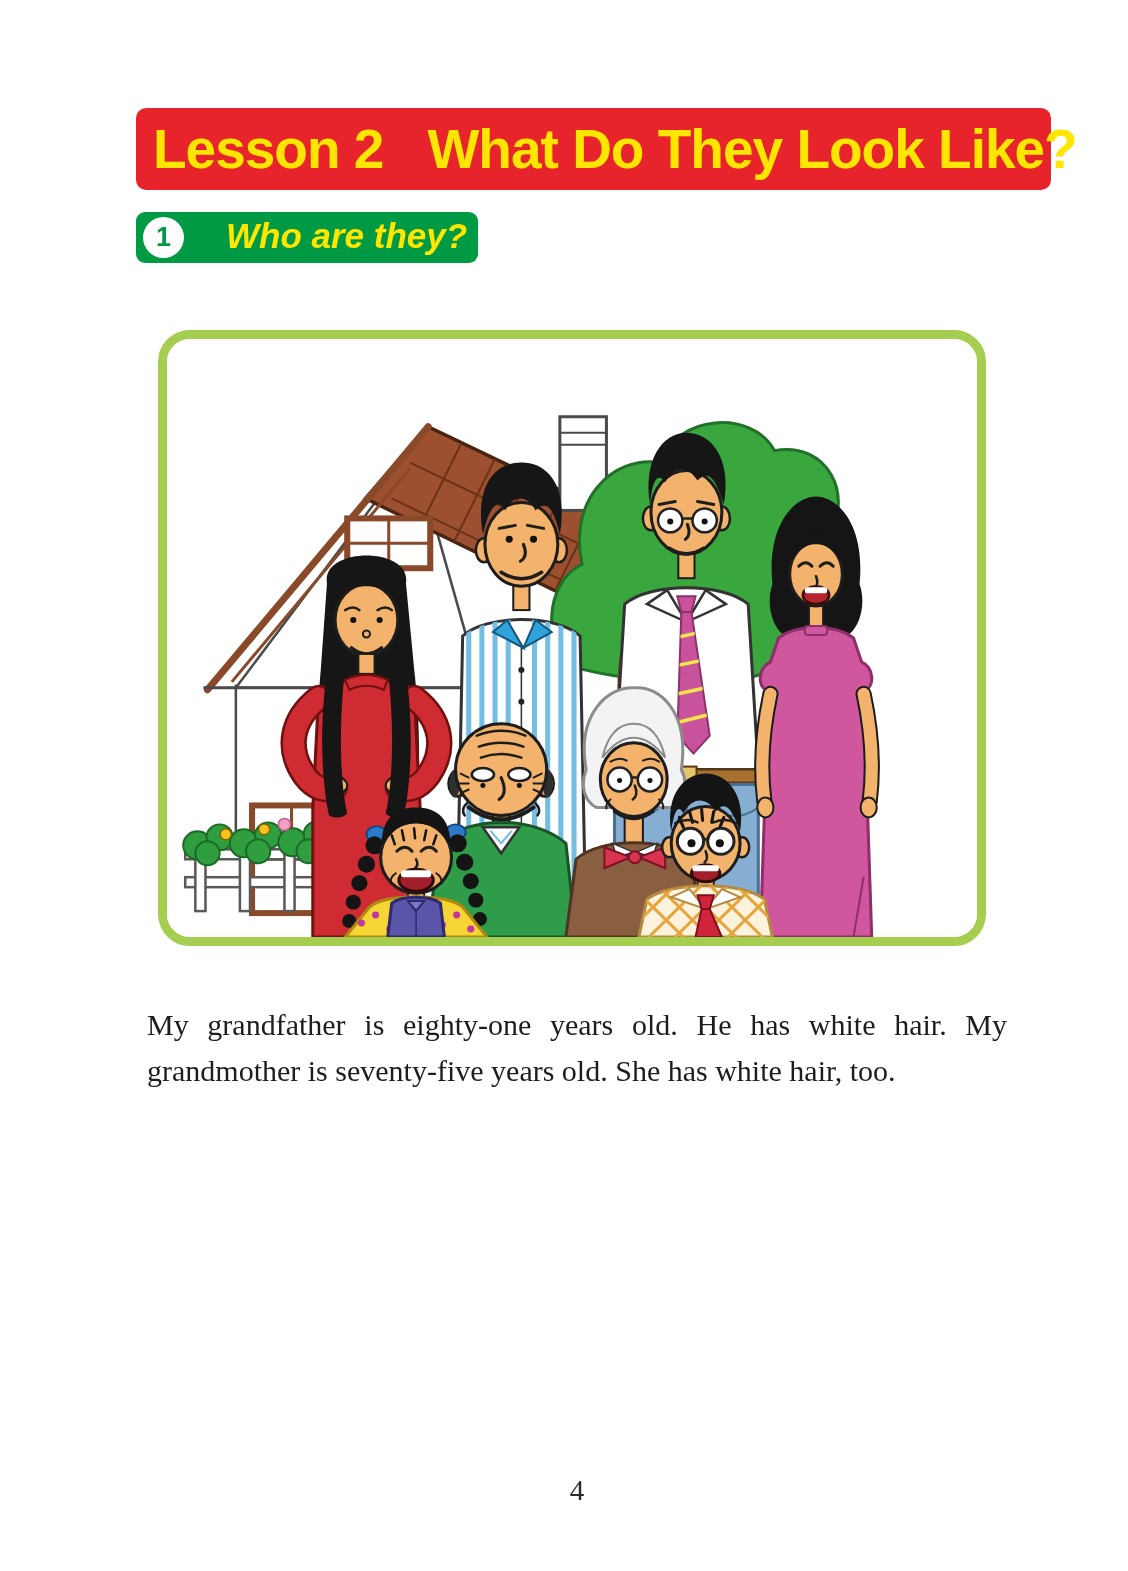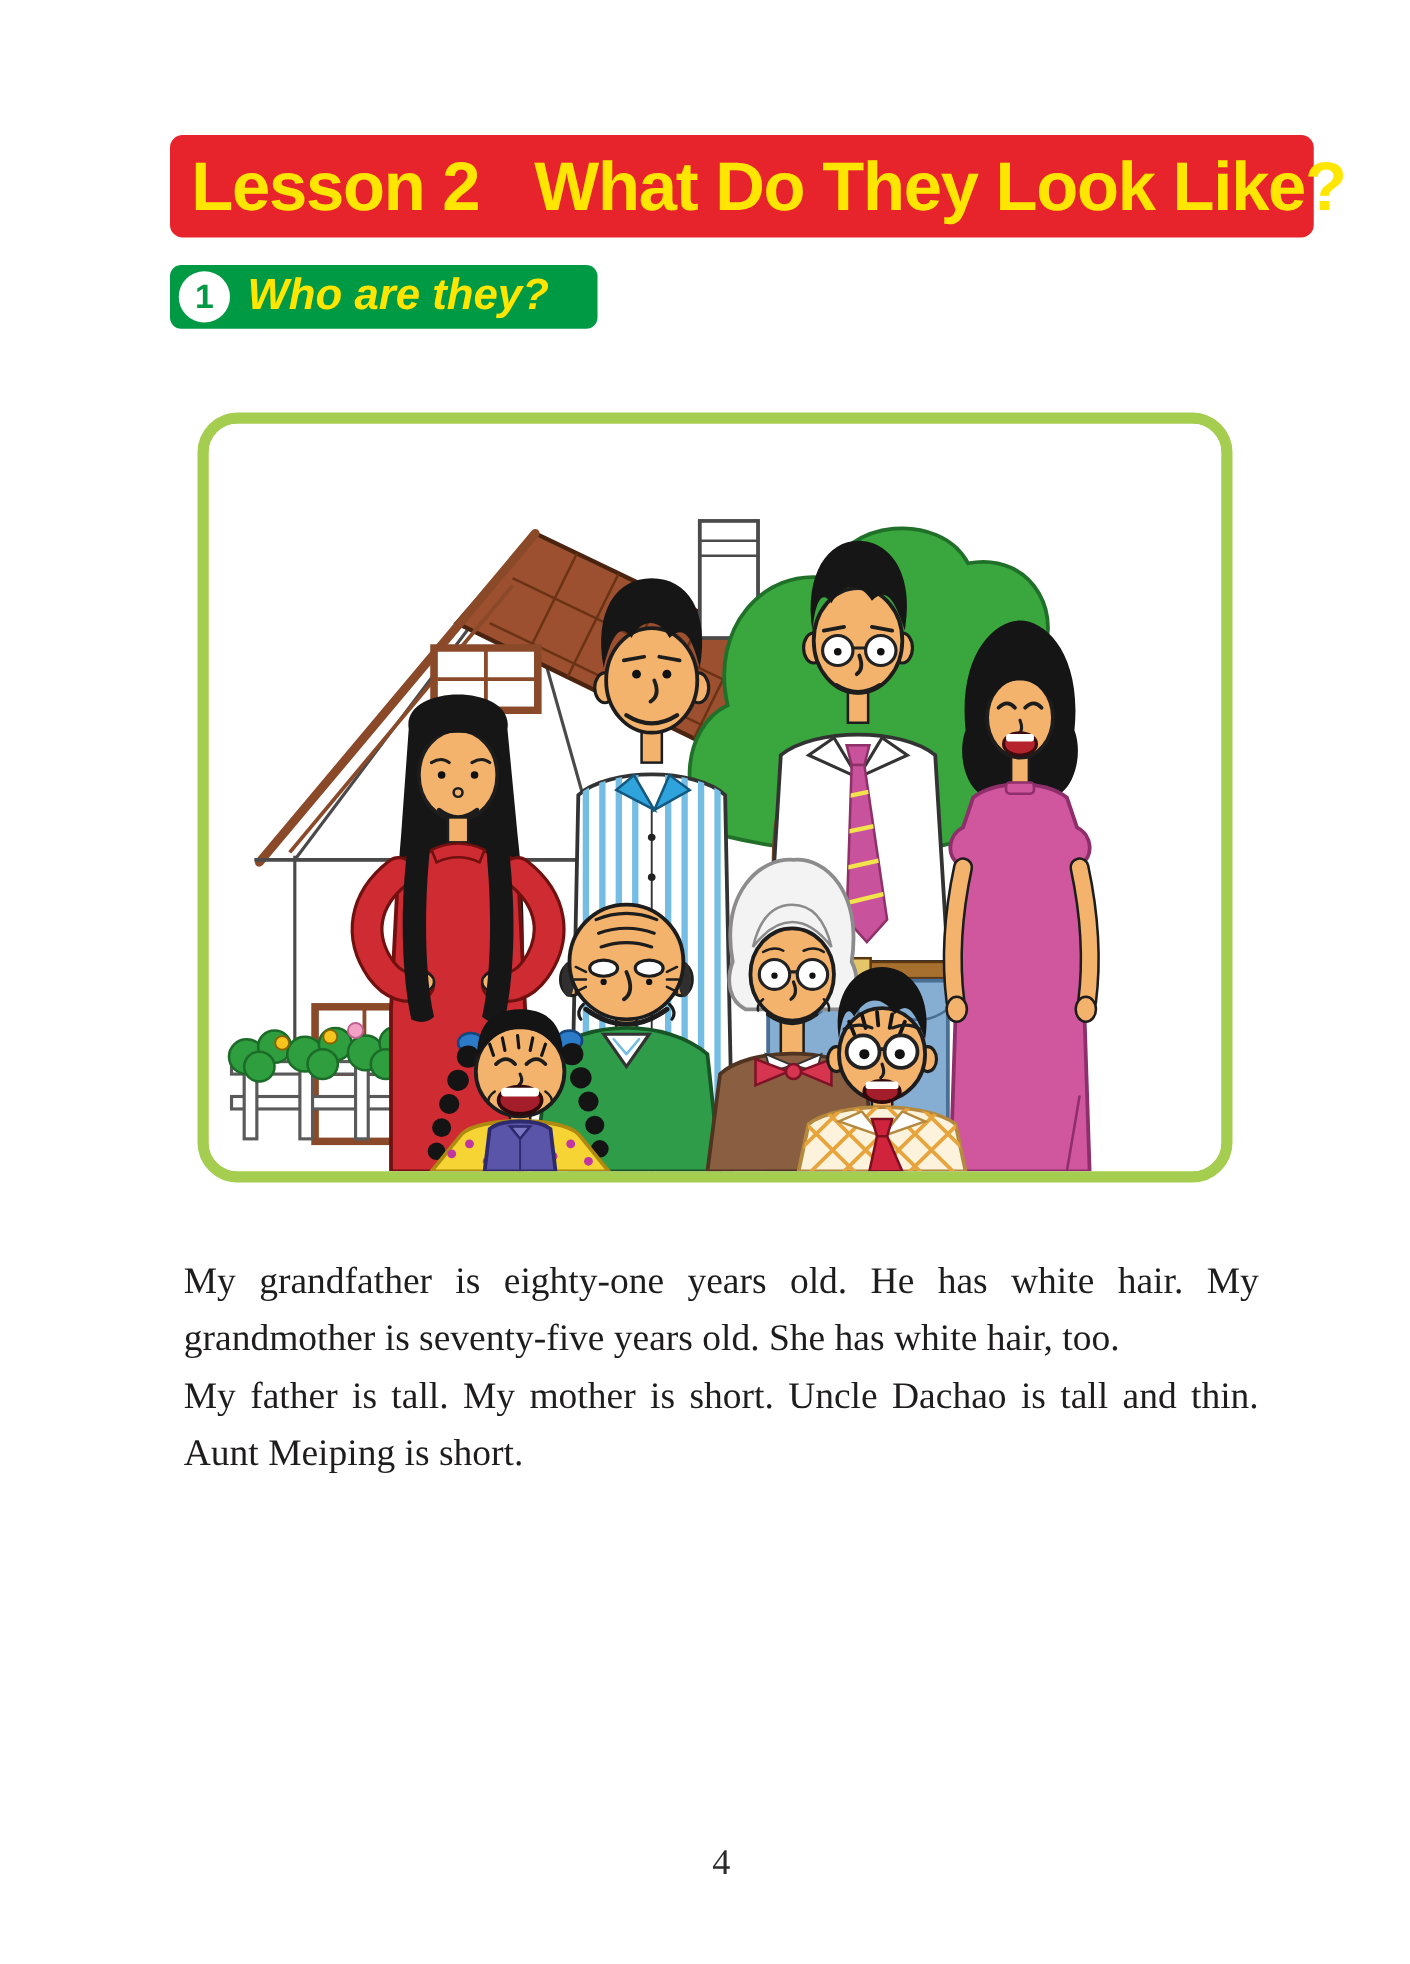--- a/index.html
+++ b/index.html
@@ -22,21 +22,21 @@
     box-sizing:border-box;
   }
   .section-badge {
     width:41px; height:41px; border-radius:50%; background:#ffffff;
     color:#009a45; font-family:"Liberation Sans", sans-serif;
     font-weight:bold; font-size:27px;
     display:flex; align-items:center; justify-content:center; flex:0 0 auto;
   }
   .section-title {
     color:#ffe600; font-family:"Liberation Sans", sans-serif;
-    font-weight:bold; font-style:italic; font-size:35px; padding-bottom:4px;
+    font-weight:bold; font-style:italic; font-size:35px; padding-bottom:4px;margin-left:28px;
   }
   .illustration {
     position:absolute; left:158px; top:330px; width:810px; height:598px;
     border:9px solid #a5cd50; border-radius:32px; background:#ffffff;
     overflow:hidden; margin:0;
   }
   .illustration svg { display:block; width:100%; height:100%; }
   .passage {
     position:absolute; left:147px; top:987px; width:860px;
     font-size:30px; line-height:46px; color:#1e1c1c;
@@ -391,18 +391,17 @@
         <polygon points="516,552 532,572 498,560" fill="#ffffff" stroke="#b5893d" stroke-width="2"></polygon>
         <polygon points="548,552 532,572 566,560" fill="#ffffff" stroke="#b5893d" stroke-width="2"></polygon>
         <polygon points="524,558 540,558 536,572 528,572" fill="#d0243c" stroke="#7d1020" stroke-width="2"></polygon>
         <polygon points="528,572 536,572 548,600 522,600" fill="#d0243c" stroke="#7d1020" stroke-width="2"></polygon>
       </g>
     </svg>
   </figure>
 
   <div class="passage">
     <p>My grandfather is eighty-one years old. He has white hair. My grandmother is seventy-five years old. She has white hair, too.</p>
-    <p>My father is tall. My mother is short. Uncle Dachao is tall and thin. Aunt Meiping is short.</p>
   </div>
 
   <div class="page-number">4</div>
 
 </div>
 
 </body></html>

